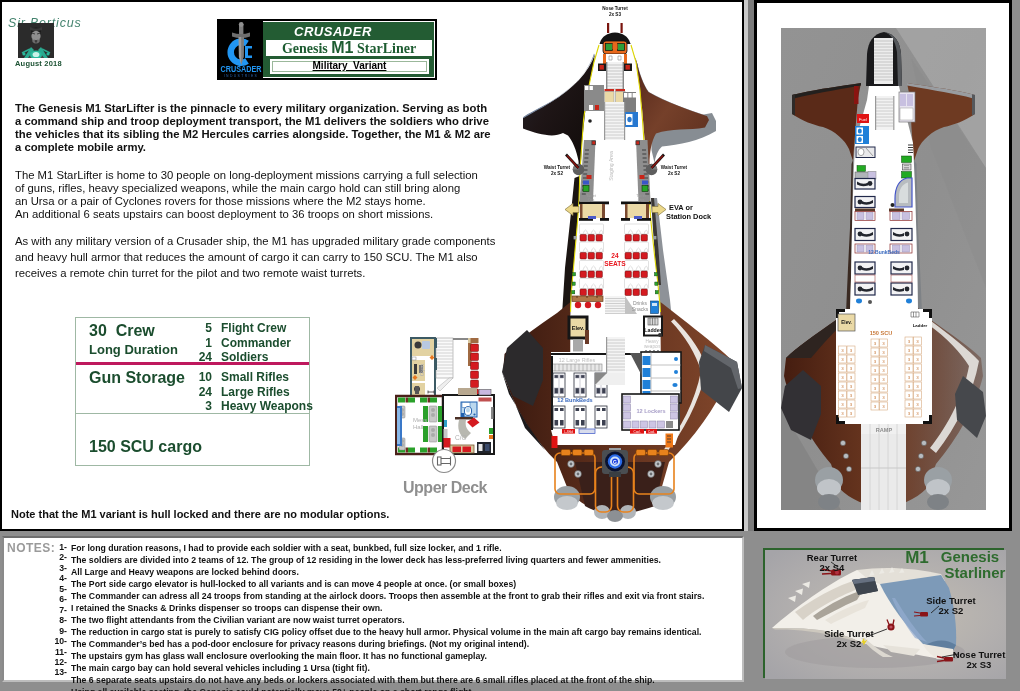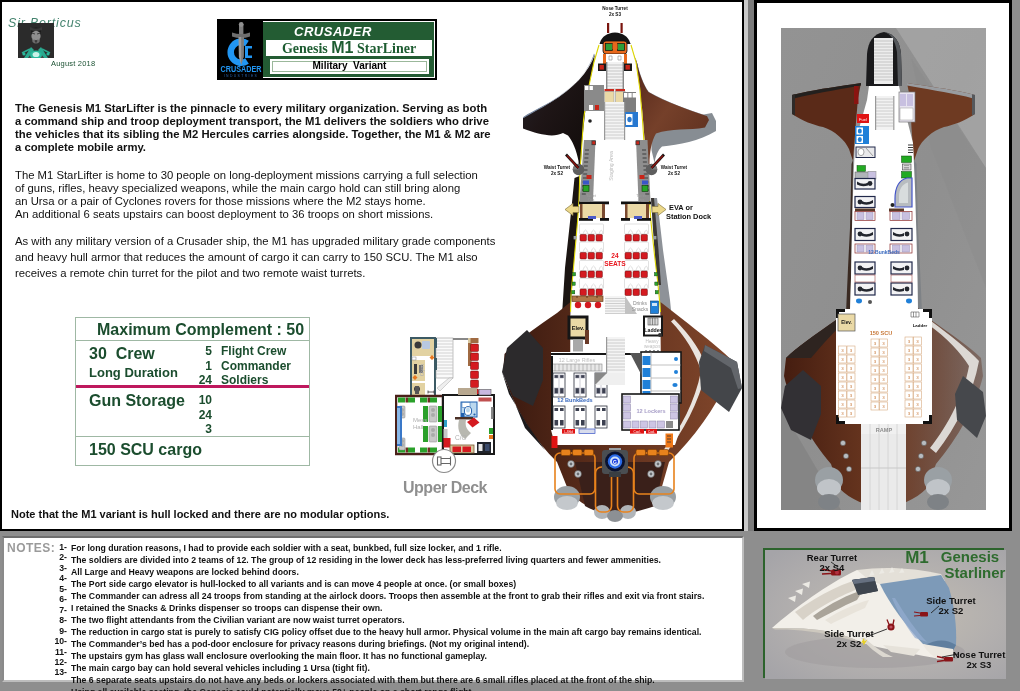--- a/index.html
+++ b/index.html
@@ -31,21 +31,21 @@
 <path d="M16.5 16.5 Q18 18 19.5 16.5 L19 19.5 L17 19.5 Z" fill="#3a3a3a"></path>
 <path d="M6 35 L13 24 L16 27 L10 35 Z" fill="#2aa98f"></path>
 <path d="M30 35 L23 24 L20 27 L26 35 Z" fill="#2aa98f"></path>
 <path d="M4 30 L12 26 M32 30 L24 26" stroke="#2aa98f" stroke-width="1.6"></path>
 <circle cx="6" cy="31" r="1.6" fill="#2aba9d"></circle>
 <circle cx="30" cy="31" r="1.6" fill="#2aba9d"></circle>
 <ellipse cx="18" cy="32" rx="6" ry="4.4" fill="#2aba9d"></ellipse>
 <ellipse cx="18" cy="31.5" rx="3.4" ry="2.6" fill="#c9f2e8"></ellipse>
 </svg>
 
-<div class="abs" style="left:15px;top:59px;font-size:7.5px;font-weight:normal;color:#1c5233;letter-spacing:0.2px;margin-left:36px;">August 2018</div>
+<div class="abs" style="left:15px;top:59px;font-size:7.5px;font-weight:bold;color:#1c5233;letter-spacing:0.2px;">August 2018</div>
 
 <div class="abs" style="left:217px;top:19px;width:220px;height:61px;background:#000;"></div>
 <div class="abs" style="left:219px;top:21px;width:44px;height:57px;background:#000;"></div>
 
 <svg class="abs" style="left:219px;top:21px;" width="44" height="57" viewBox="0 0 44 57">
 <rect width="44" height="57" fill="#000"></rect>
 <path d="M28,22.5 A10.5,10.5 0 1 0 28,40" fill="none" stroke="#2196f3" stroke-width="6.5"></path>
 <rect x="26" y="25" width="7" height="12" fill="#2196f3"></rect>
 <rect x="29" y="27.5" width="6" height="7" fill="#000"></rect>
 <rect x="20" y="3" width="4.4" height="12" fill="#7e7e7e"></rect>
@@ -59,21 +59,21 @@
 
 <div class="abs" style="left:263px;top:21px;width:172px;height:57px;background:#235c33;border-top:1px solid #fff;border-right:1px solid #fff;border-bottom:1px solid #fff;"></div>
 
 <div class="abs" style="left:263px;top:24px;width:144px;text-align:center;font-size:13px;font-weight:bold;font-style:italic;color:#fff;letter-spacing:0.5px;">CRUSADER&nbsp; INDUSTRIES</div>
 
 <div class="abs" style="left:266px;top:40px;width:166px;height:16px;background:#fff;"></div>
 <div class="abs" style="left:266px;top:39px;width:166px;text-align:center;font-family:'Liberation Serif',serif;font-size:14px;font-weight:bold;color:#1d5c31;">Genesis <span style="font-family:'Liberation Sans',sans-serif;font-size:16px;">M1</span> StarLiner</div>
 
 <div class="abs" style="left:270px;top:59px;width:159px;height:15px;background:#fff;border:1px solid #fff;"></div>
 <div class="abs" style="left:272px;top:61px;width:155px;height:11px;border:1px solid #9bb89b;"></div>
-<div class="abs" style="left:270px;top:60px;width:159px;text-align:center;font-size:10px;font-weight:bold;color:#000;">Military&nbsp; Variant</div>
+<div class="abs" style="left:270px;top:60px;width:159px;text-align:center;font-size:10px;font-weight:bold;color:#000;text-decoration:underline;">Military&nbsp; Variant</div>
 
 <div class="abs" style="left:15px;top:102px;width:530px;font-size:11.3px;font-weight:bold;color:#111;line-height:13.1px;">
 The Genesis M1 StarLifter is the pinnacle to every military organization. Serving as both<br>
 a command ship and troop deployment transport, the M1 delivers the soldiers who drive<br>
 the vehicles that its sibling the M2 Hercules carries alongside. Together, the M1 &amp; M2 are<br>
 a complete mobile army.
 </div>
 
 <div class="abs" style="left:15px;top:169px;width:530px;font-size:11.3px;font-weight:normal;color:#111;line-height:13.1px;">
 The M1 StarLifter is home to 30 people on long-deployment missions carrying a full selection<br>
@@ -83,35 +83,35 @@
 </div>
 
 <div class="abs" style="left:15px;top:233px;width:545px;font-size:11.3px;font-weight:normal;color:#111;line-height:16px;">
 As with any military version of a Crusader ship, the M1 has upgraded military grade components<br>
 and heavy hull armor that reduces the amount of cargo it can carry to 150 SCU. The M1 also<br>
 receives a remote chin turret for the pilot and two remote waist turrets.
 </div>
 
 <div class="abs" style="left:75px;top:317px;width:235px;height:149px;border:1px solid #9fb8a4;background:#fff;color:#1b4d2e;">
 
-<div style="border-bottom:1px solid #9fb8a4;height:23px;padding:3px 0 0 21px;font-size:16px;font-weight:bold;">Maximum Complement : 50</div>
 
 <div style="border-bottom:3px solid #be185d;height:47px;position:relative;">
 <div style="position:absolute;left:13px;top:4px;font-size:16px;font-weight:bold;">30&nbsp; Crew</div>
 <div style="position:absolute;left:13px;top:24px;font-size:13px;font-weight:bold;">Long Duration</div>
 <div style="position:absolute;left:104px;top:3px;width:32px;text-align:right;font-size:12px;font-weight:bold;line-height:14.5px;">5<br>1<br>24</div>
 <div style="position:absolute;left:145px;top:3px;font-size:12px;font-weight:bold;line-height:14.5px;white-space:nowrap;">Flight Crew<br>Commander<br>Soldiers</div>
 </div>
 
 <div style="border-bottom:1px solid #9fb8a4;height:49px;position:relative;">
 <div style="position:absolute;left:13px;top:4px;font-size:16px;font-weight:bold;">Gun Storage</div>
 <div style="position:absolute;left:104px;top:5px;width:32px;text-align:right;font-size:12px;font-weight:bold;line-height:14.5px;">10<br>24<br>3</div>
+<div style="position:absolute;left:145px;top:5px;font-size:12px;font-weight:bold;line-height:14.5px;white-space:nowrap;">Small Rifles<br>Large Rifles<br>Heavy Weapons</div>
 </div>
 
-<div style="height:26px;padding:4px 0 0 13px;font-size:16px;font-weight:bold;">150 SCU cargo</div>
+<div style="height:26px;padding:4px 0 0 13px;font-size:16px;font-weight:bold;margin-top:20px;">150 SCU cargo</div>
 </div>
 
 <div class="abs" style="left:11px;top:508px;font-size:11px;font-weight:bold;color:#111;">Note that the M1 variant is hull locked and there are no modular options.</div>
 
 <div class="abs" style="left:2px;top:536px;width:742px;height:146px;background:#fff;border-top:2px solid #6e6e6e;border-left:2px solid #8a8a8a;border-right:2px solid #bdbdbd;border-bottom:2px solid #bdbdbd;"></div>
 
 <div class="abs" style="left:7px;top:541px;font-size:12px;font-weight:bold;color:#9a9a9a;letter-spacing:0.5px;">NOTES:</div>
 
 <div class="abs" style="left:50px;top:542px;width:17px;font-size:8.7px;font-weight:bold;color:#111;line-height:10.45px;text-align:right;">1-<br>2-<br>3-<br>4-<br>5-<br>6-<br>7-<br>8-<br>9-<br>10-<br>11-<br>12-<br>13-</div>
 

